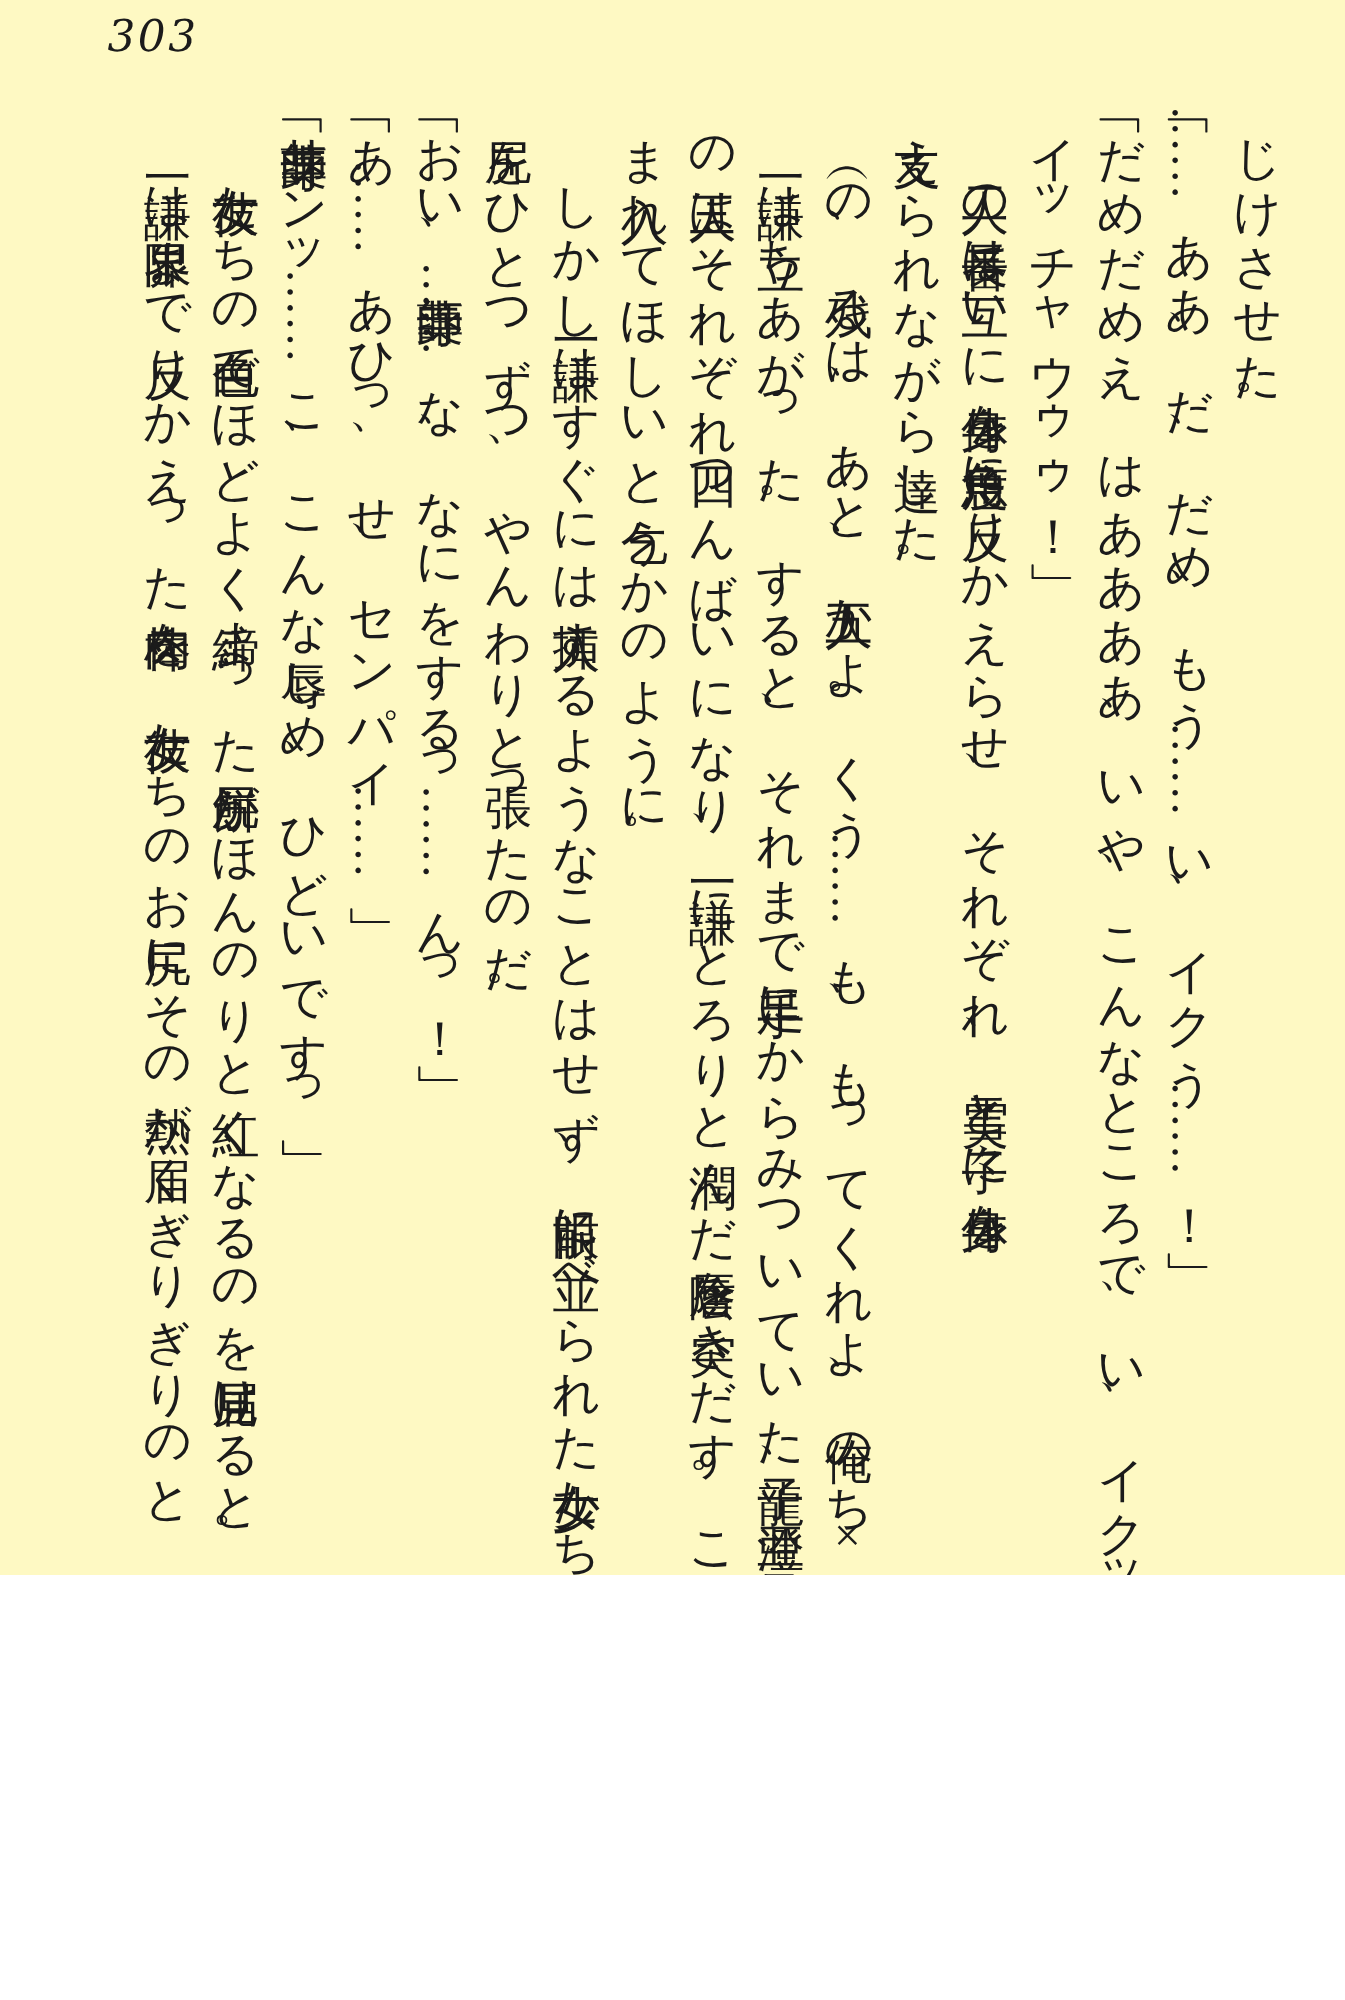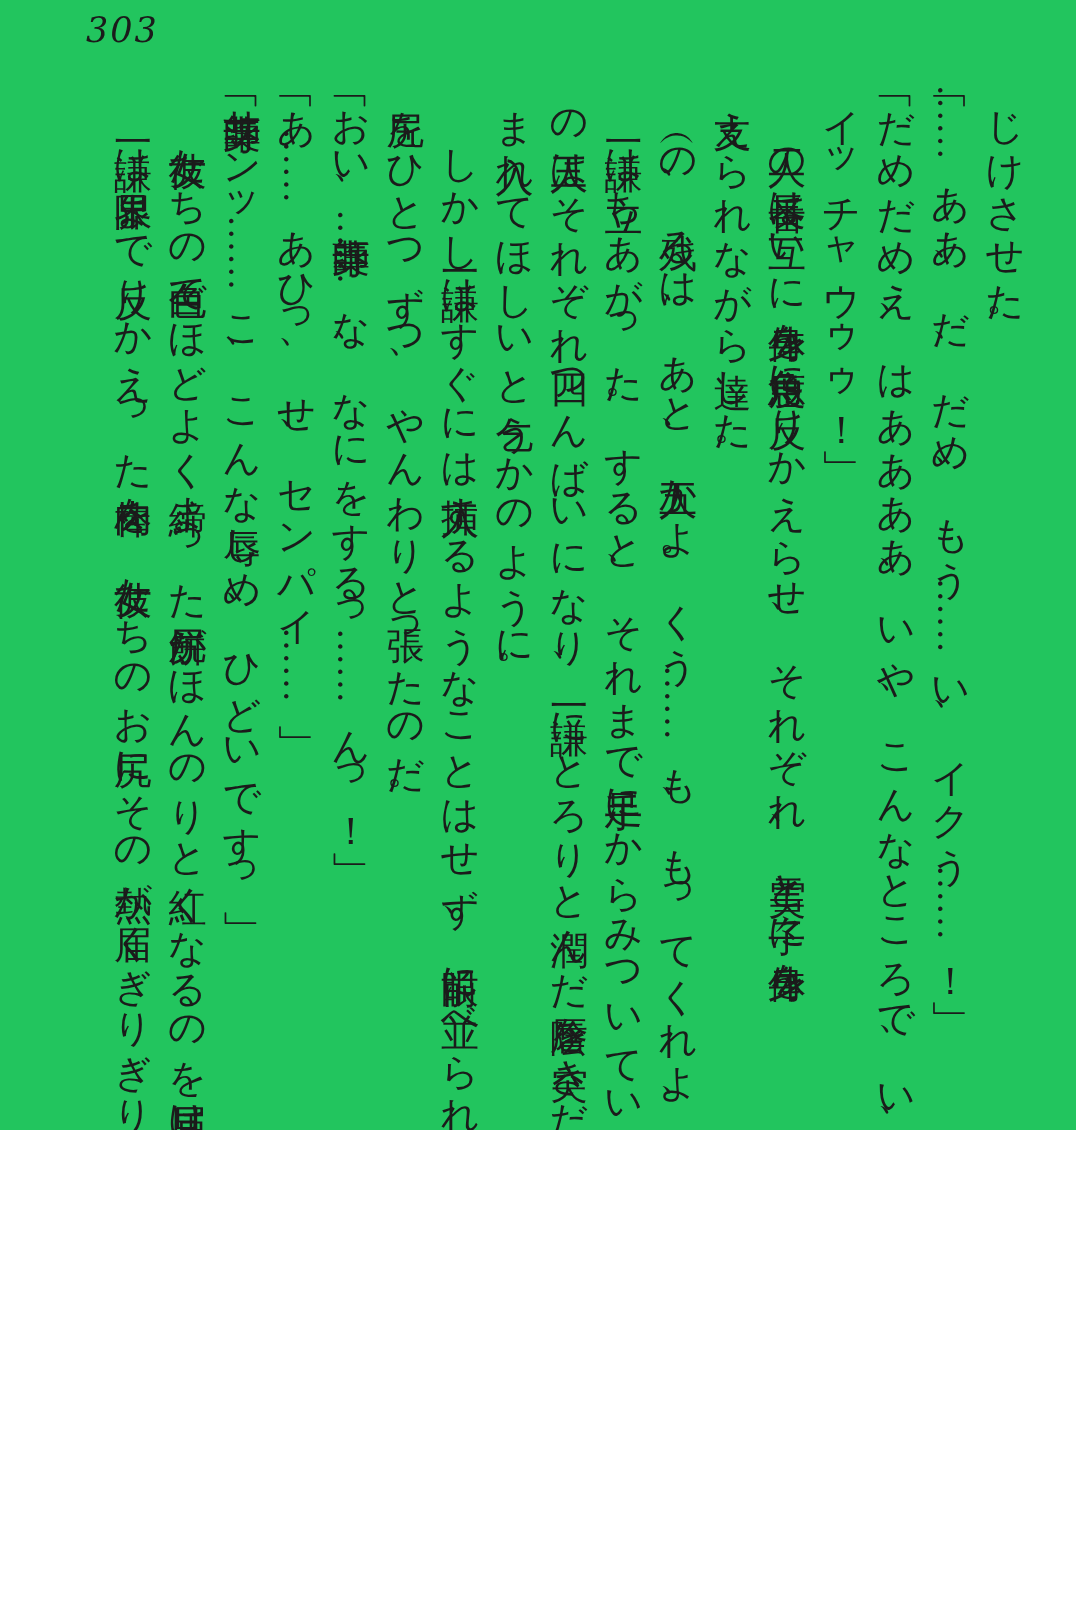--- a/index.html
+++ b/index.html
@@ -2,22 +2,22 @@
 <html lang="ja"><head>
 <meta charset="utf-8">
 <style>
   html, body {
     margin: 0;
     padding: 0;
   }
   .book-page {
     position: relative;
     width: 1076px;
-    height: 1130px;
-    background: #22c55e;
+    height: 1260px;
+    background: #fef9c3;
     overflow: hidden;
   }
   .page-number {
     position: absolute;
     top: 10px;
     left: 86px;
     font-family: "DejaVu Serif", "Liberation Serif", serif;
     font-style: italic;
     font-size: 35px;
     letter-spacing: 2px;

